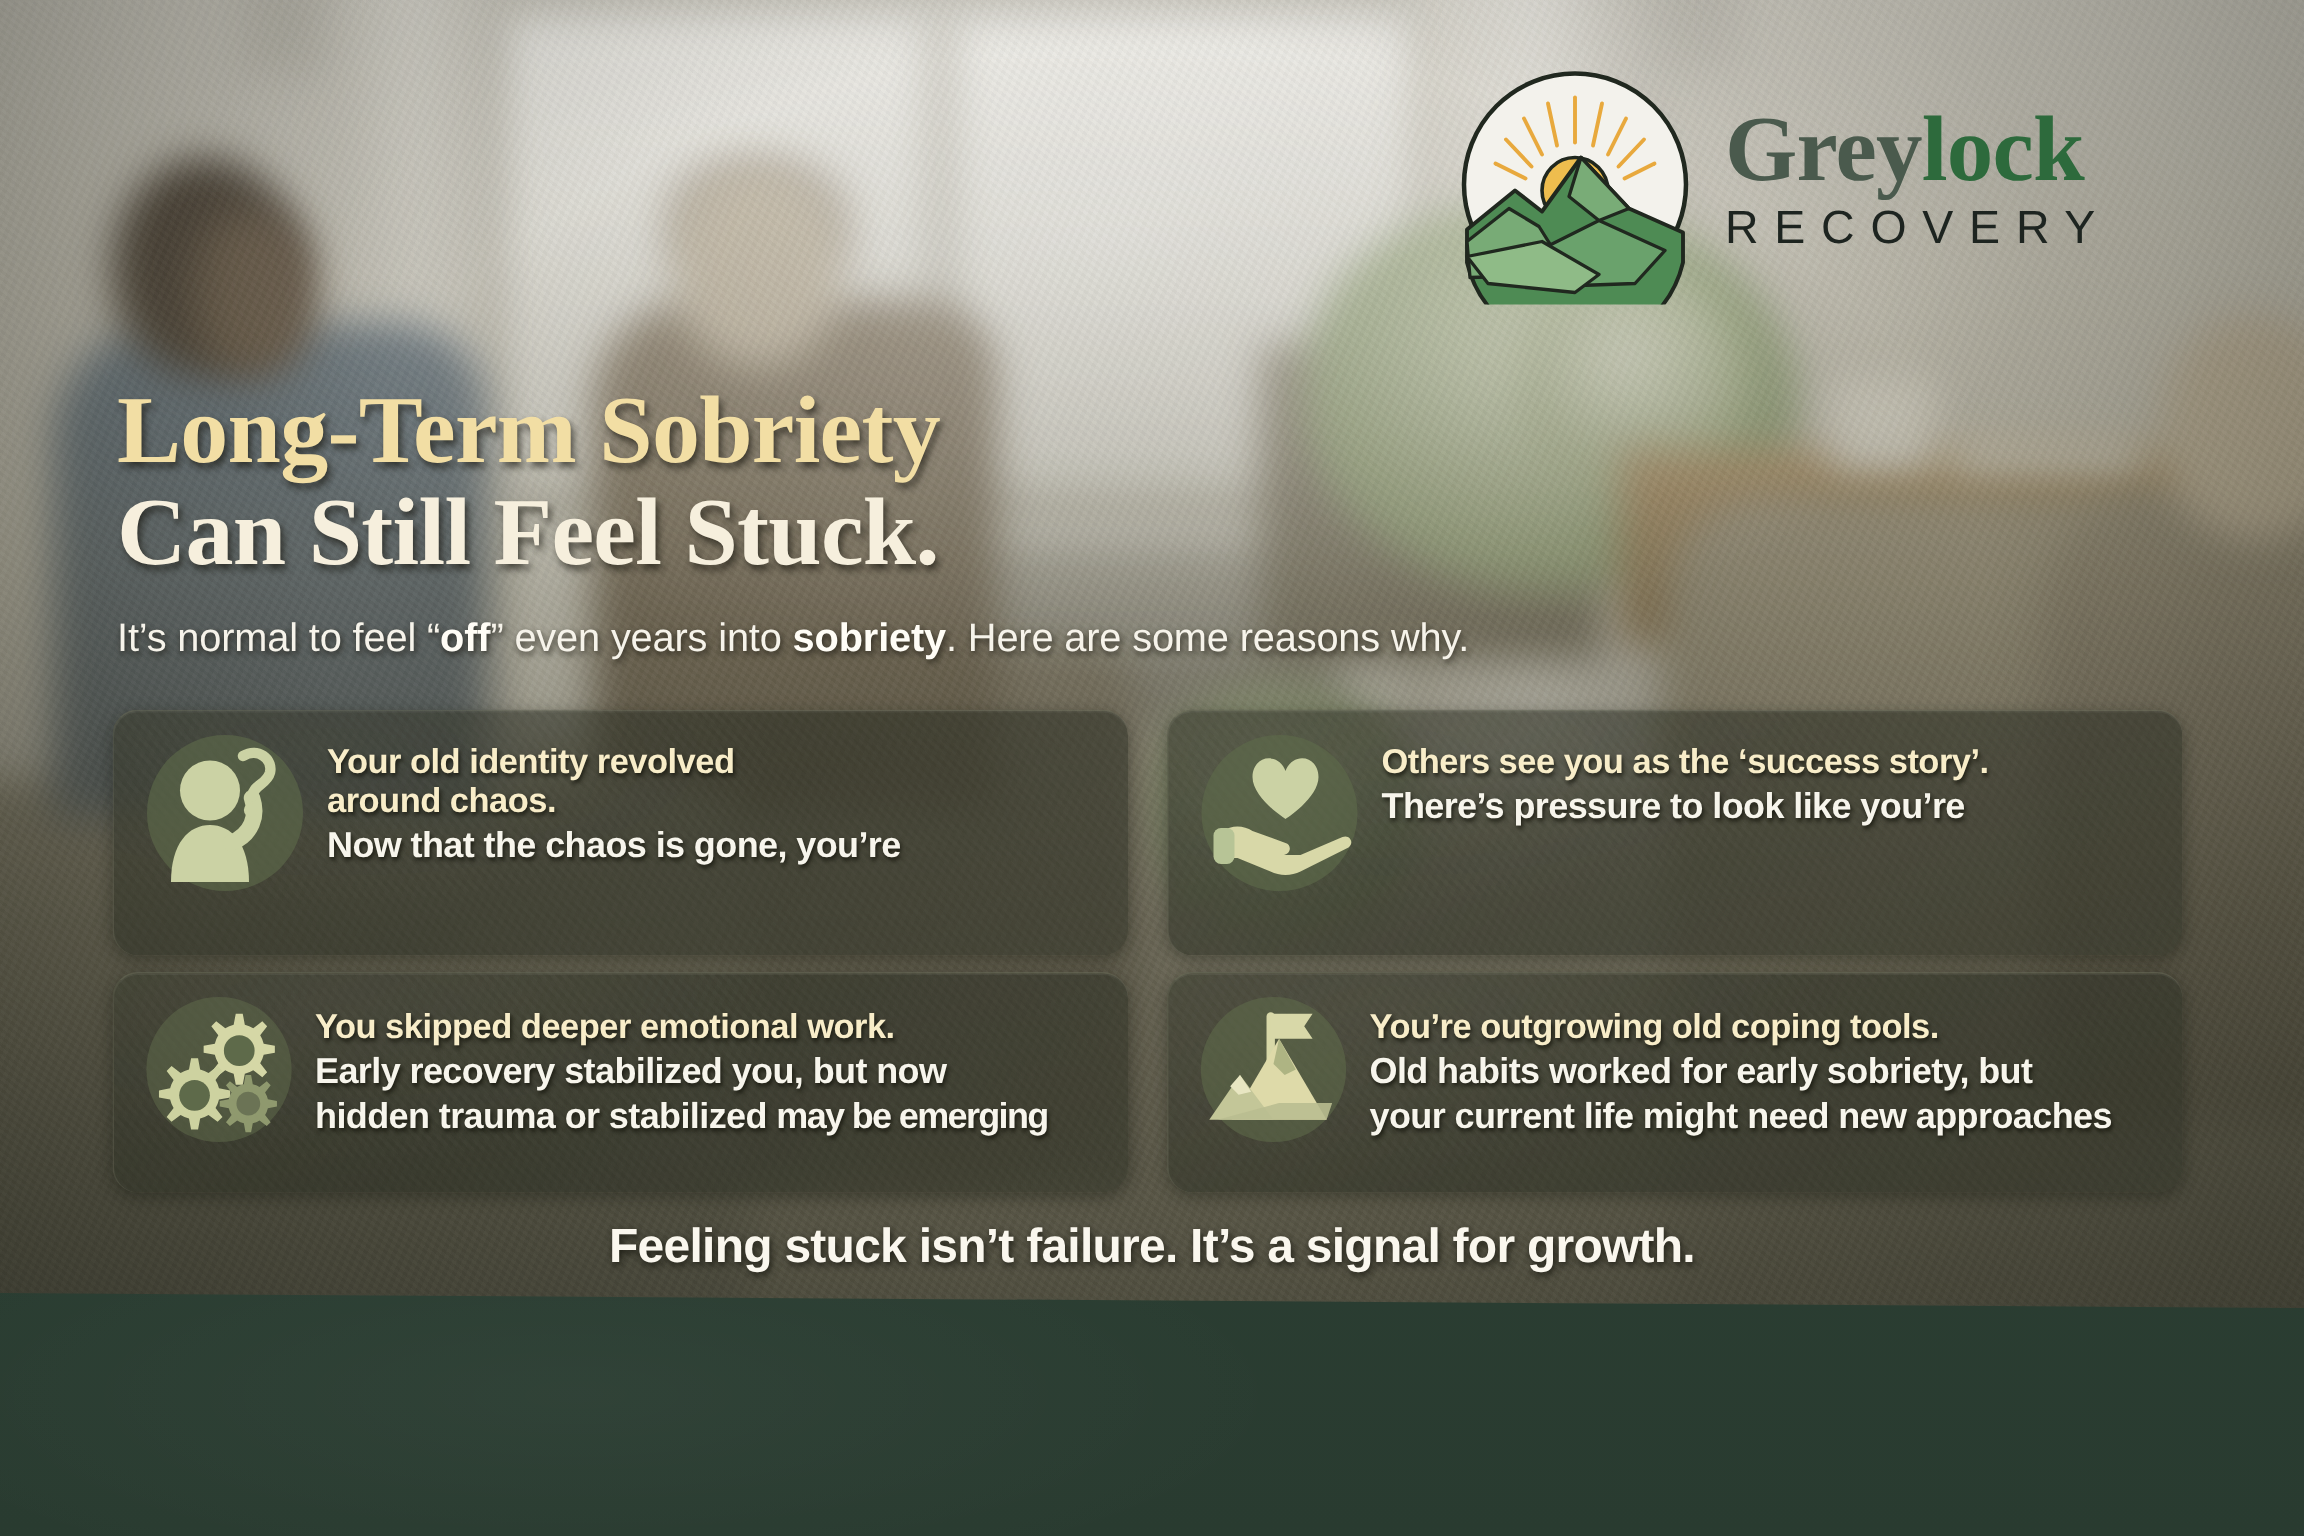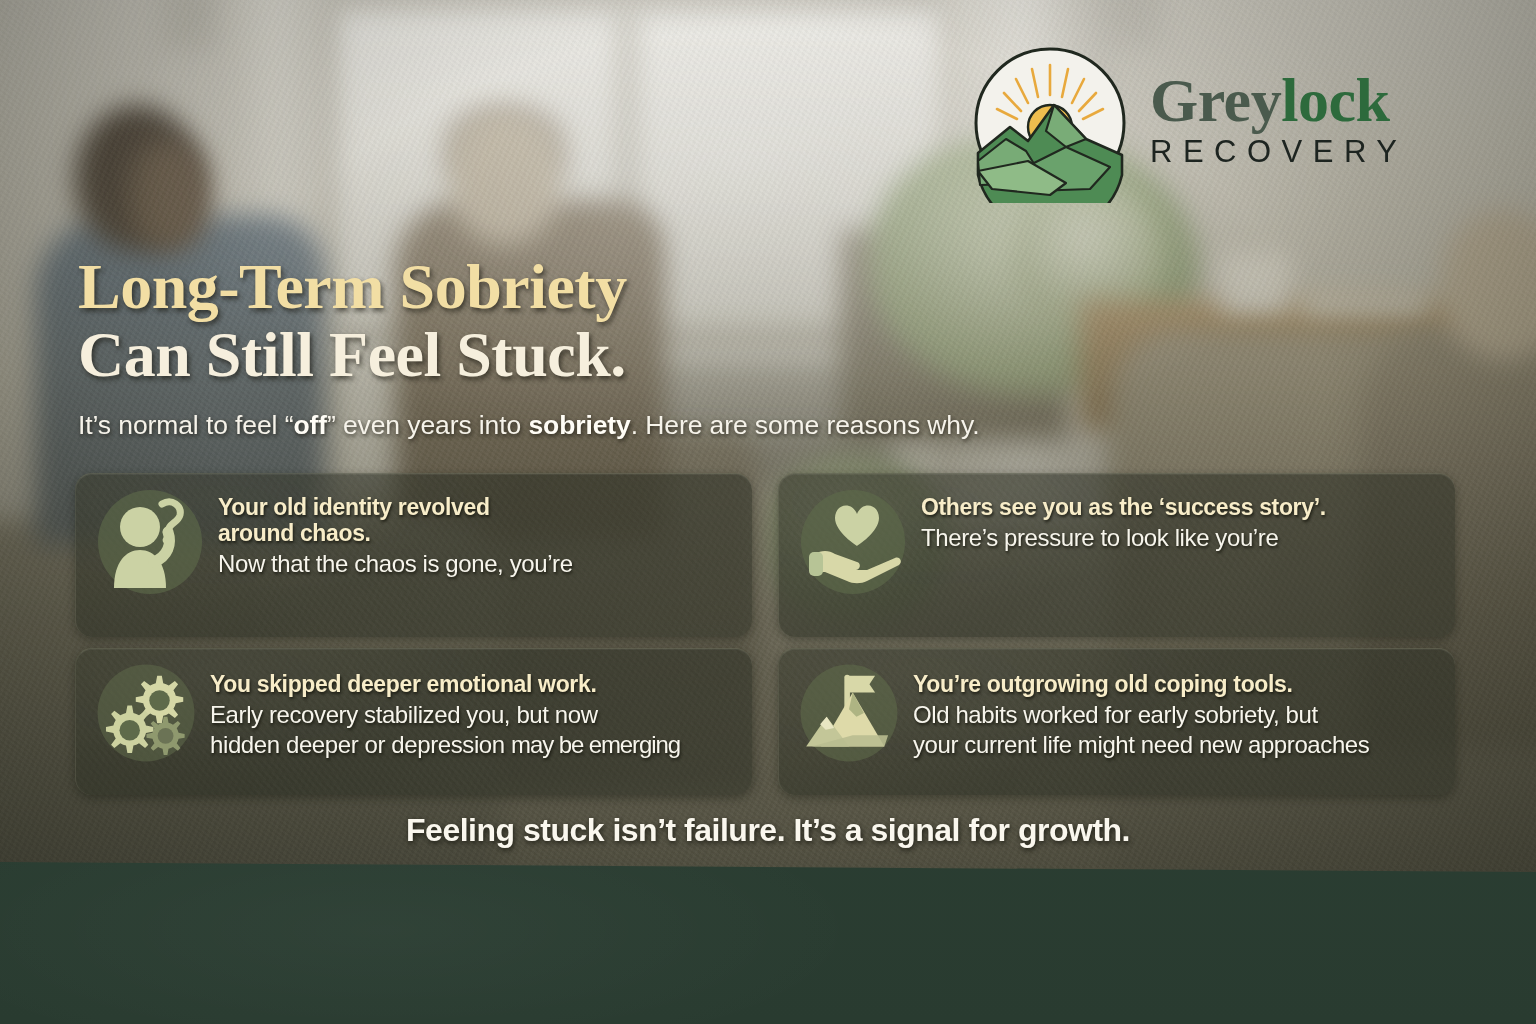--- a/index.html
+++ b/index.html
@@ -183,21 +183,21 @@
 
   .card-body { position:relative; padding-top:6px; flex:1 1 auto; min-width:0; }
   .card.row2 .card-body { padding-top:8px; }
   .card-title {
     font-size:23px; font-weight:700; color:#f8edc9; line-height:1.14;
     letter-spacing:-.35px;
     text-shadow:1px 2px 3px rgba(16,16,8,.8);
     margin-bottom:3px;
   }
   .card-desc {
-    font-size:24px; font-weight:400; color:#f7f5ec; line-height:1.24;
+    font-size:24px; font-weight:700; color:#f7f5ec; line-height:1.24;
     letter-spacing:-.4px;
     text-shadow:1px 2px 3px rgba(16,16,8,.8);
   }
   .card-desc .tight { letter-spacing:-1.1px;margin-top:24px; }
 
   
   .tagline {
     position:absolute; left:0; top:812px; width:1536px; text-align:center;
     font-size:32px; font-weight:700; color:#faf7ee; letter-spacing:-.5px;
     text-shadow:1px 2px 5px rgba(18,18,10,.8);
@@ -341,21 +341,21 @@
           </g>
           <circle cx="79" cy="82.5" r="8.5" fill="#6b7355"></circle>
         </svg>
       </div>
       <div class="card-body">
         <div class="card-title">
           <span>You skipped deeper emotional work.</span>
         </div>
         <div class="card-desc">
           <span>Early recovery stabilized you, but now</span><br>
-          <span>hidden deeper or depression </span><span class="tight">may be emerging</span>
+          <span>hidden trauma or stabilized </span><span class="tight">may be emerging</span>
         </div>
       </div>
     </div>
 
     <div class="card row2">
       <div class="card-tex"></div>
       <div class="icon-wrap">
         <svg viewBox="0 0 116 116">
           <circle cx="58" cy="58" r="52" fill="#5e6a4a" opacity=".58"></circle>
           <path d="M56 20 l0 34" stroke="#d8d8a8" stroke-width="6" stroke-linecap="round"></path>

